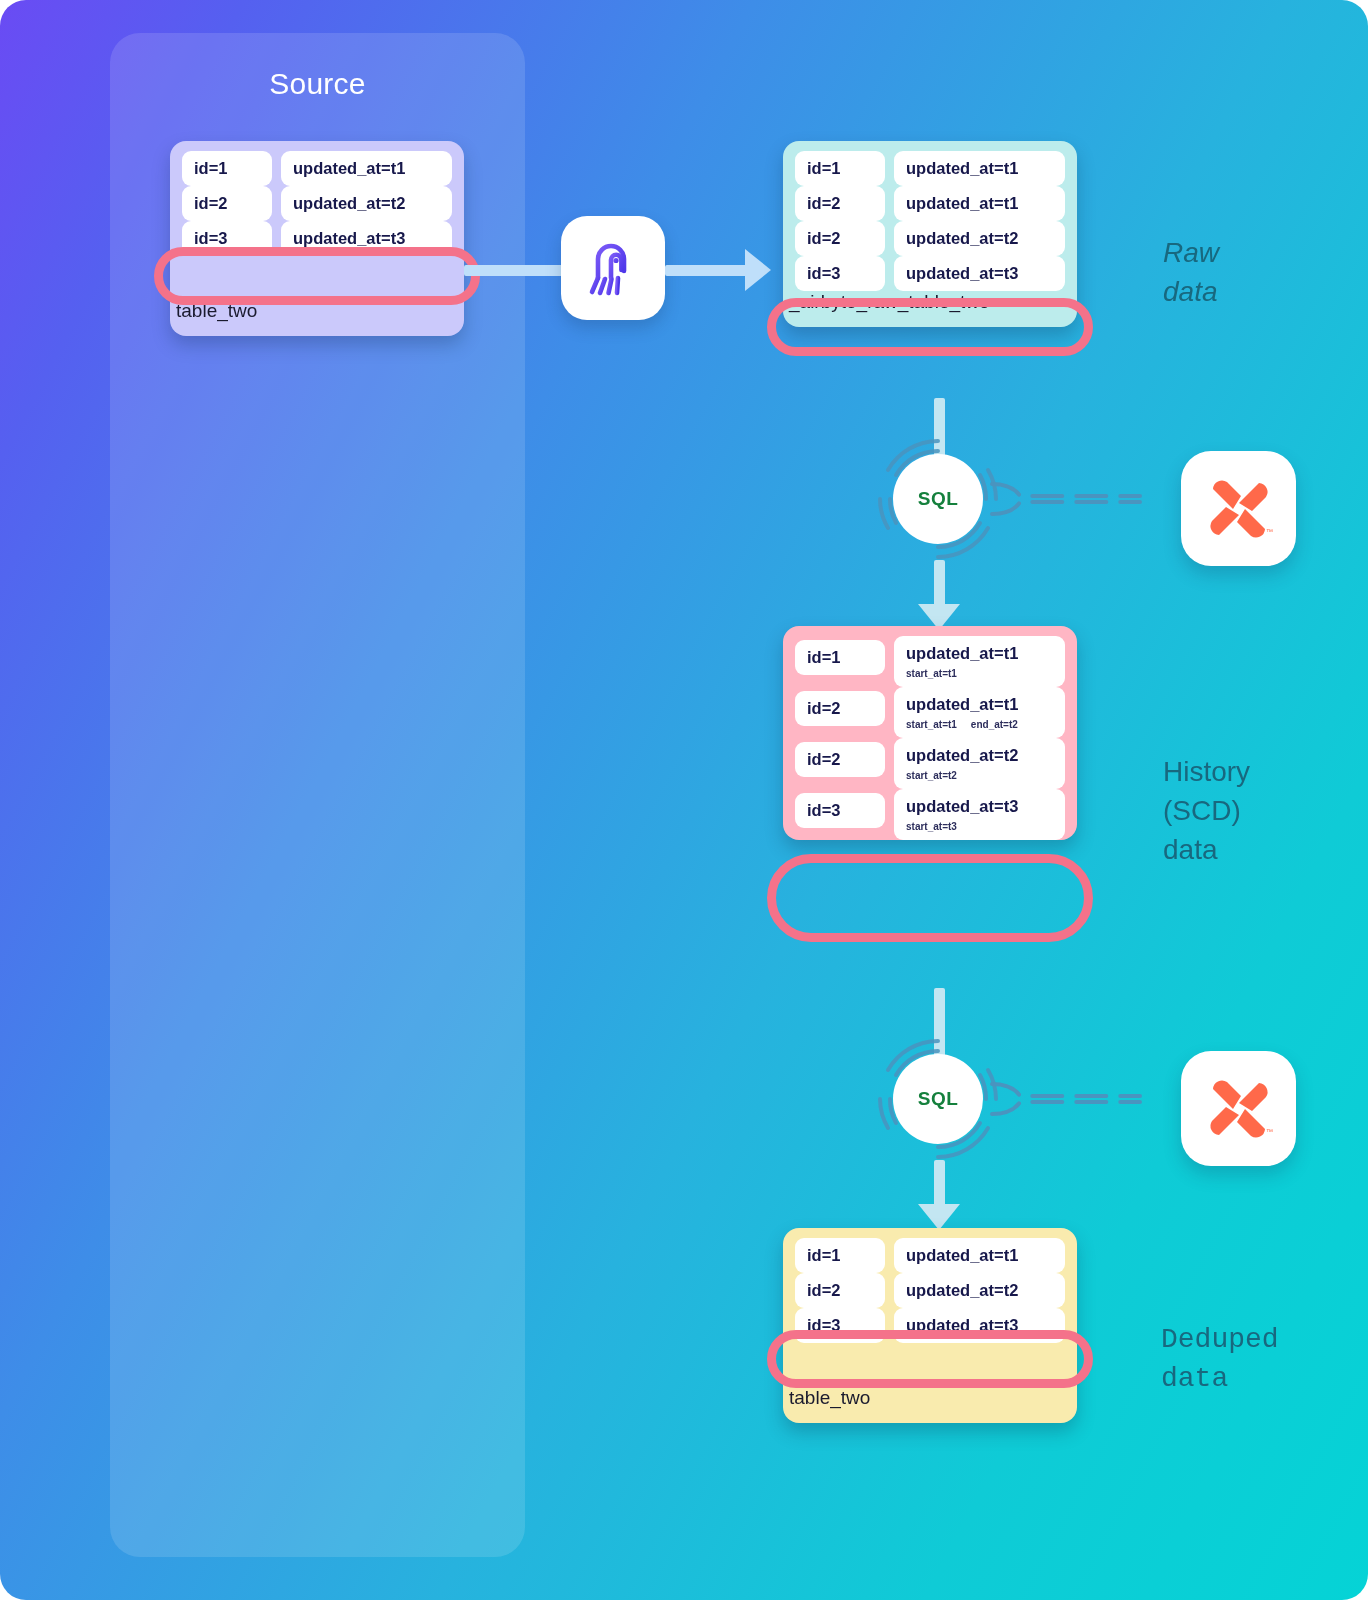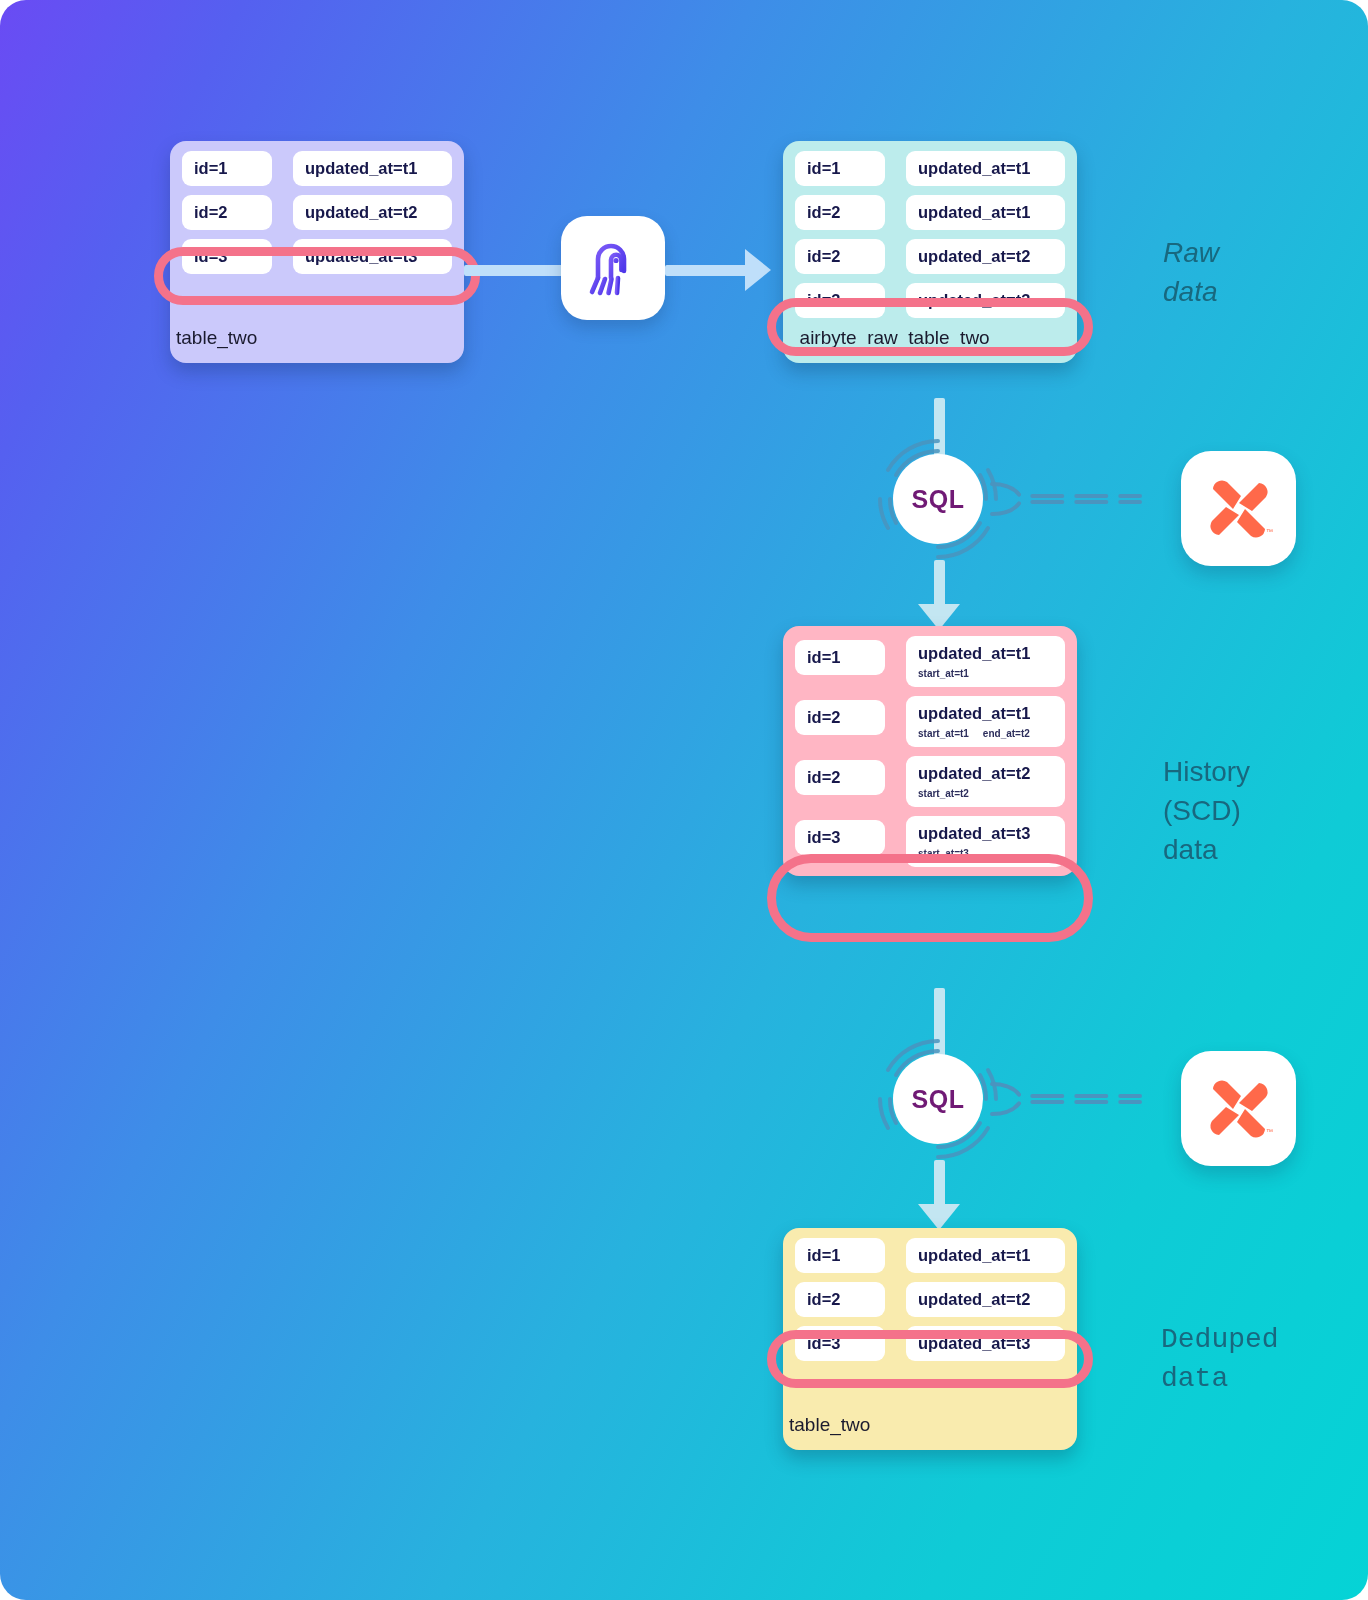--- a/index.html
+++ b/index.html
@@ -32,21 +32,21 @@
   }
 
   
   .tbl {
     position: absolute;
     border-radius: 16px;
     box-shadow: 0 9px 18px rgba(10,40,70,0.25);
   }
   .tbl .rows { padding: 10px 12px 0 12px; }
   .row {
-    display: flex; gap: 21px; margin-bottom: 9px;
+    display: flex; gap: 9px; 
   }
   .cell {
     background: #ffffff; border-radius: 9px;
     display: flex; flex-direction: column; justify-content: center;
     padding: 8px 12px;
     color: #17184B; font-weight: bold; font-size: 16.5px;
     white-space: nowrap;
   }
   .cell.idc { width: 90px; }
   .cell.valc { flex: 1; }
@@ -113,21 +113,21 @@
   #dbt-tile-1 { left: 1181px; top: 451px; }
   #dbt-tile-2 { left: 1181px; top: 1051px; }
 
   
   .sql-node { position: absolute; width: 132px; height: 132px; }
   .sql-circle {
     position: absolute; left: 21px; top: 21px;
     width: 90px; height: 90px; border-radius: 50%;
     background: #ffffff;
     display: flex; align-items: center; justify-content: center;
-    font-size: 25px; font-weight: bold; color: #701a75;
+    font-size: 19px; font-weight: bold; color: #15803d;
     letter-spacing: .5px;
     z-index: 3;
   }
   .sql-arcs { position: absolute; left: 0; top: 0; z-index: 1; }
   #sql-node-1 { left: 872px; top: 433px; }
   #sql-node-2 { left: 872px; top: 1033px; }
 
   
   .dash-link { position: absolute; z-index: 2; }
   #dash-1 { left: 990px; top: 478px; }
@@ -140,20 +140,23 @@
   }
   #label-raw    { left: 1163px; top: 233px; font-style: italic; }
   #label-scd    { left: 1163px; top: 752px; }
   #label-dedup  { left: 1161px; top: 1320px; font-family: Liberation Mono, monospace; }
 </style>
 </head>
 <body>
 
 <div id="canvas">
 
+  <div class="panel" id="panel-source">
+    <div class="panel-title">Source</div>
+  </div>
 
 
   <div class="tbl t-purple" id="tbl-source" style="left:170px; top:141px; width:294px;">
     <div class="rows">
       <div class="row">
         <div class="cell idc">id=1</div>
         <div class="cell valc">
           <span>updated_at=t1</span>
         </div>
       </div>

